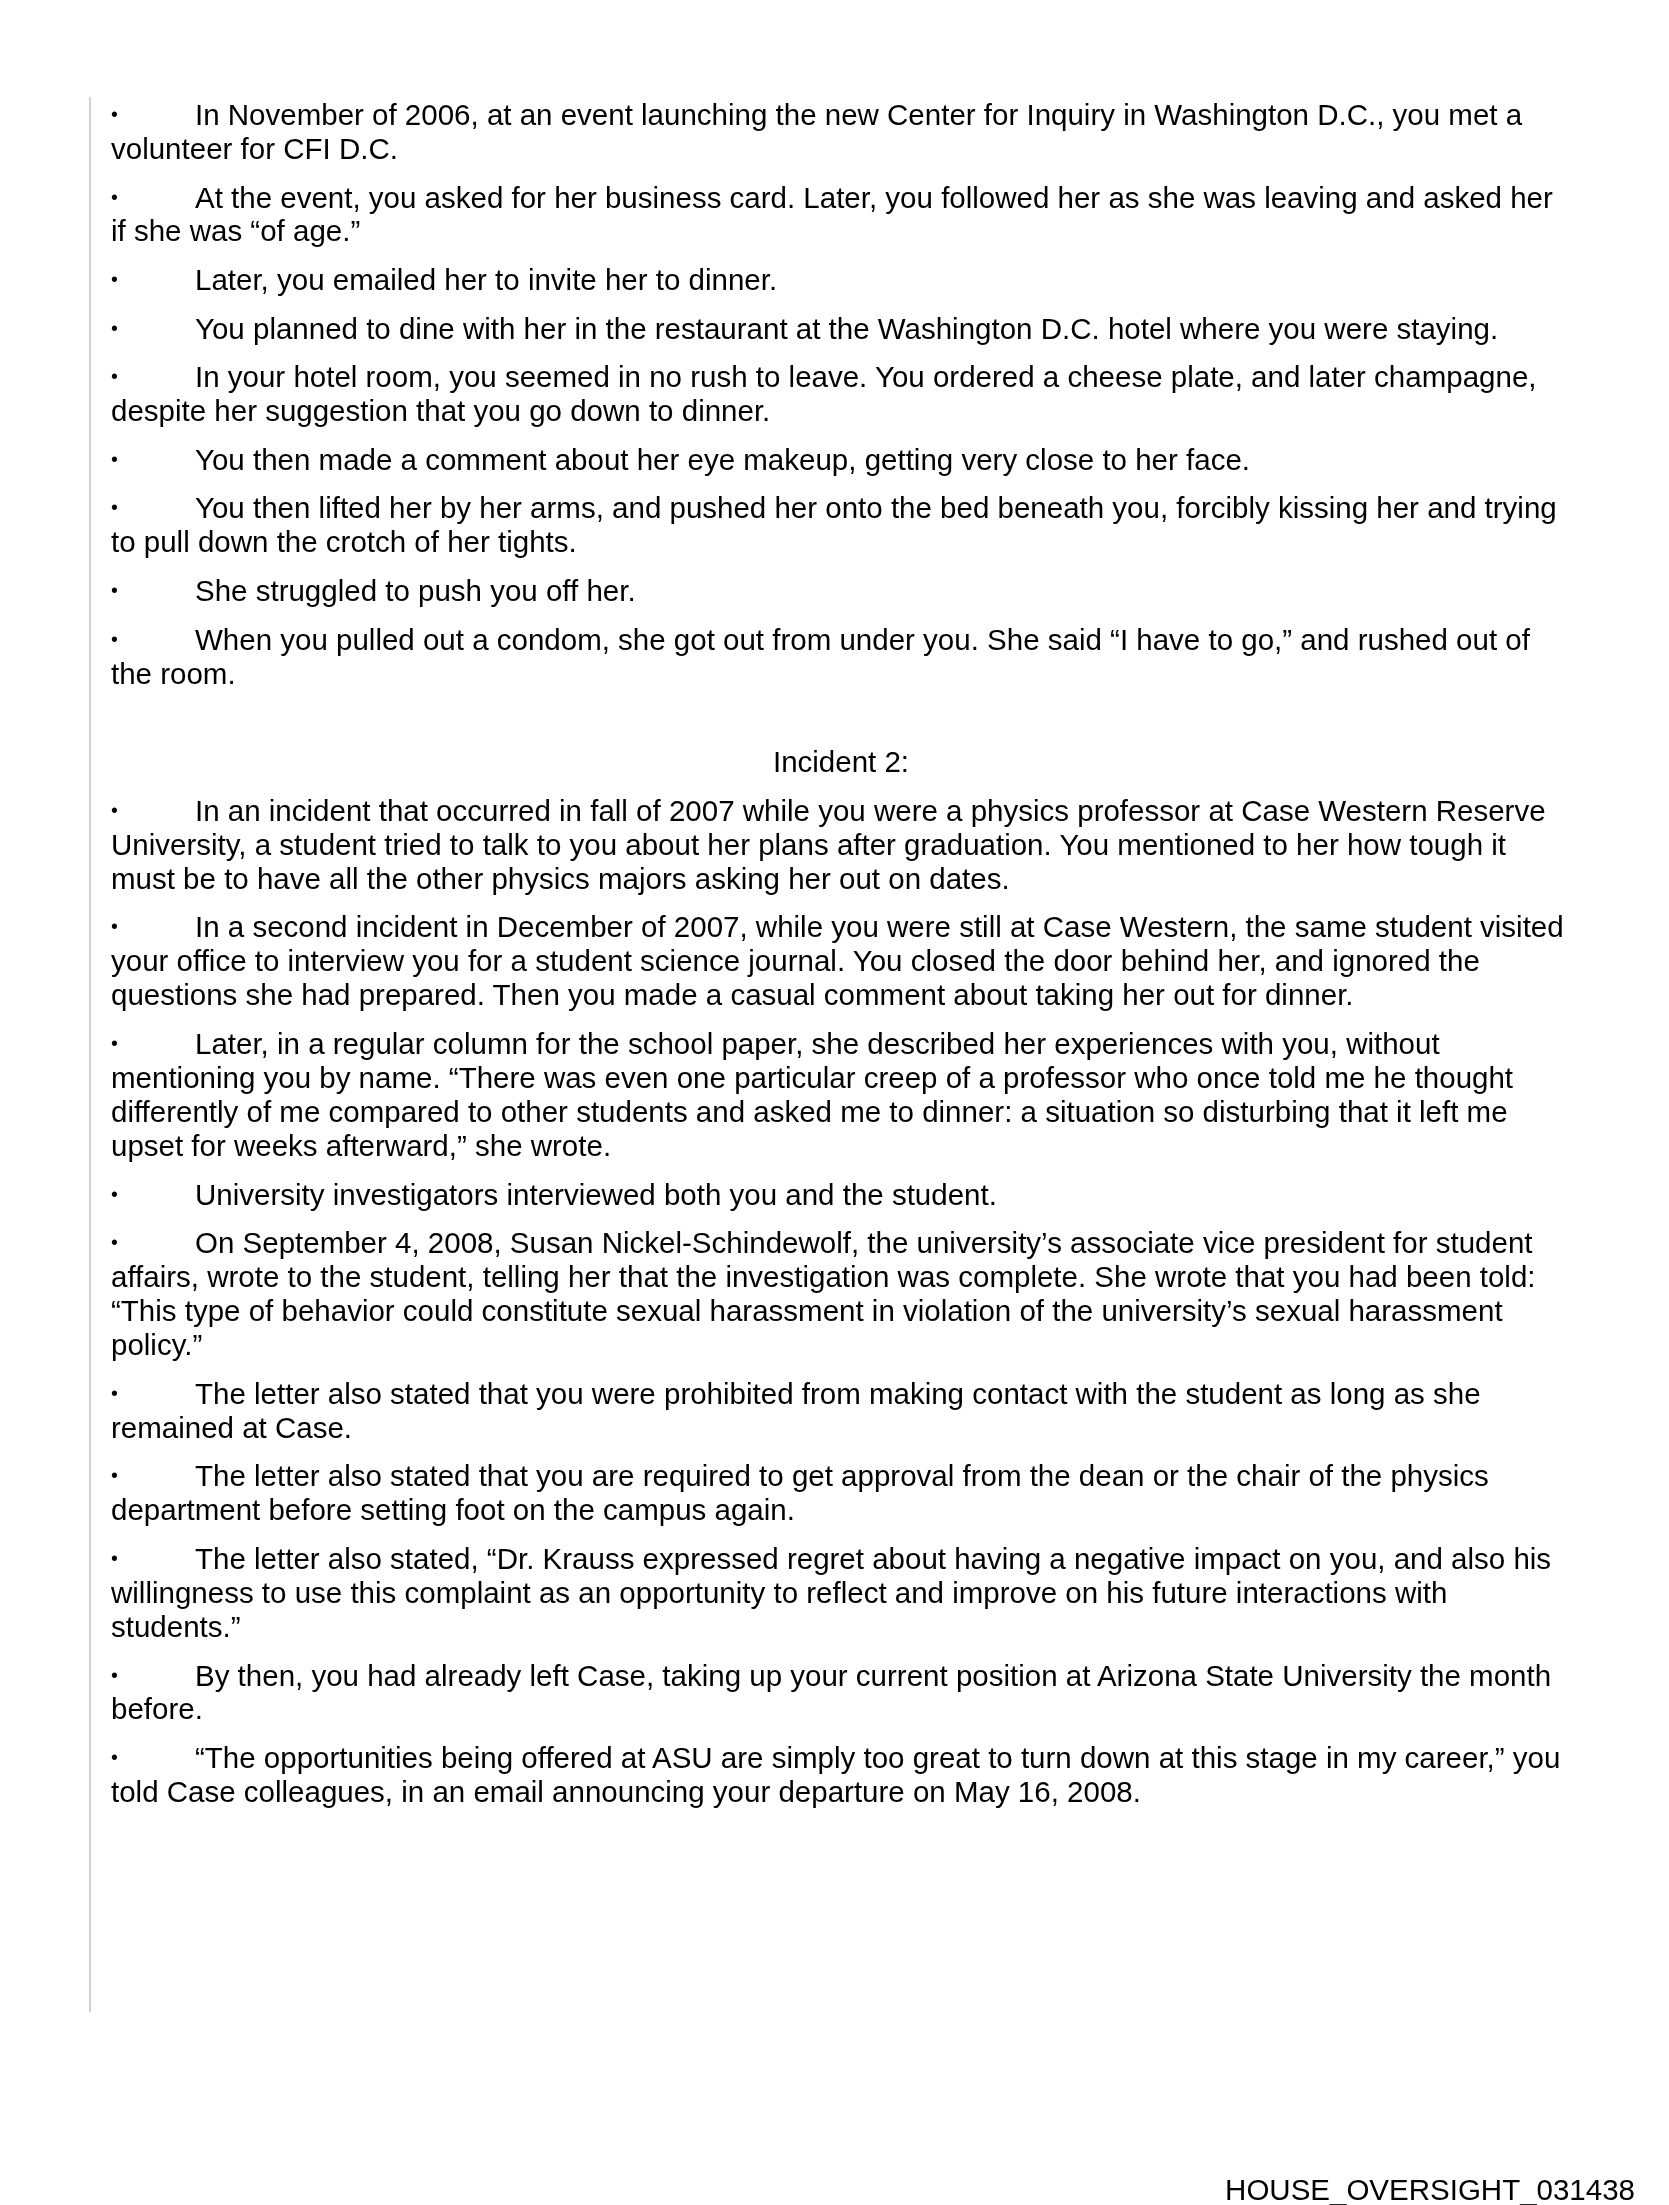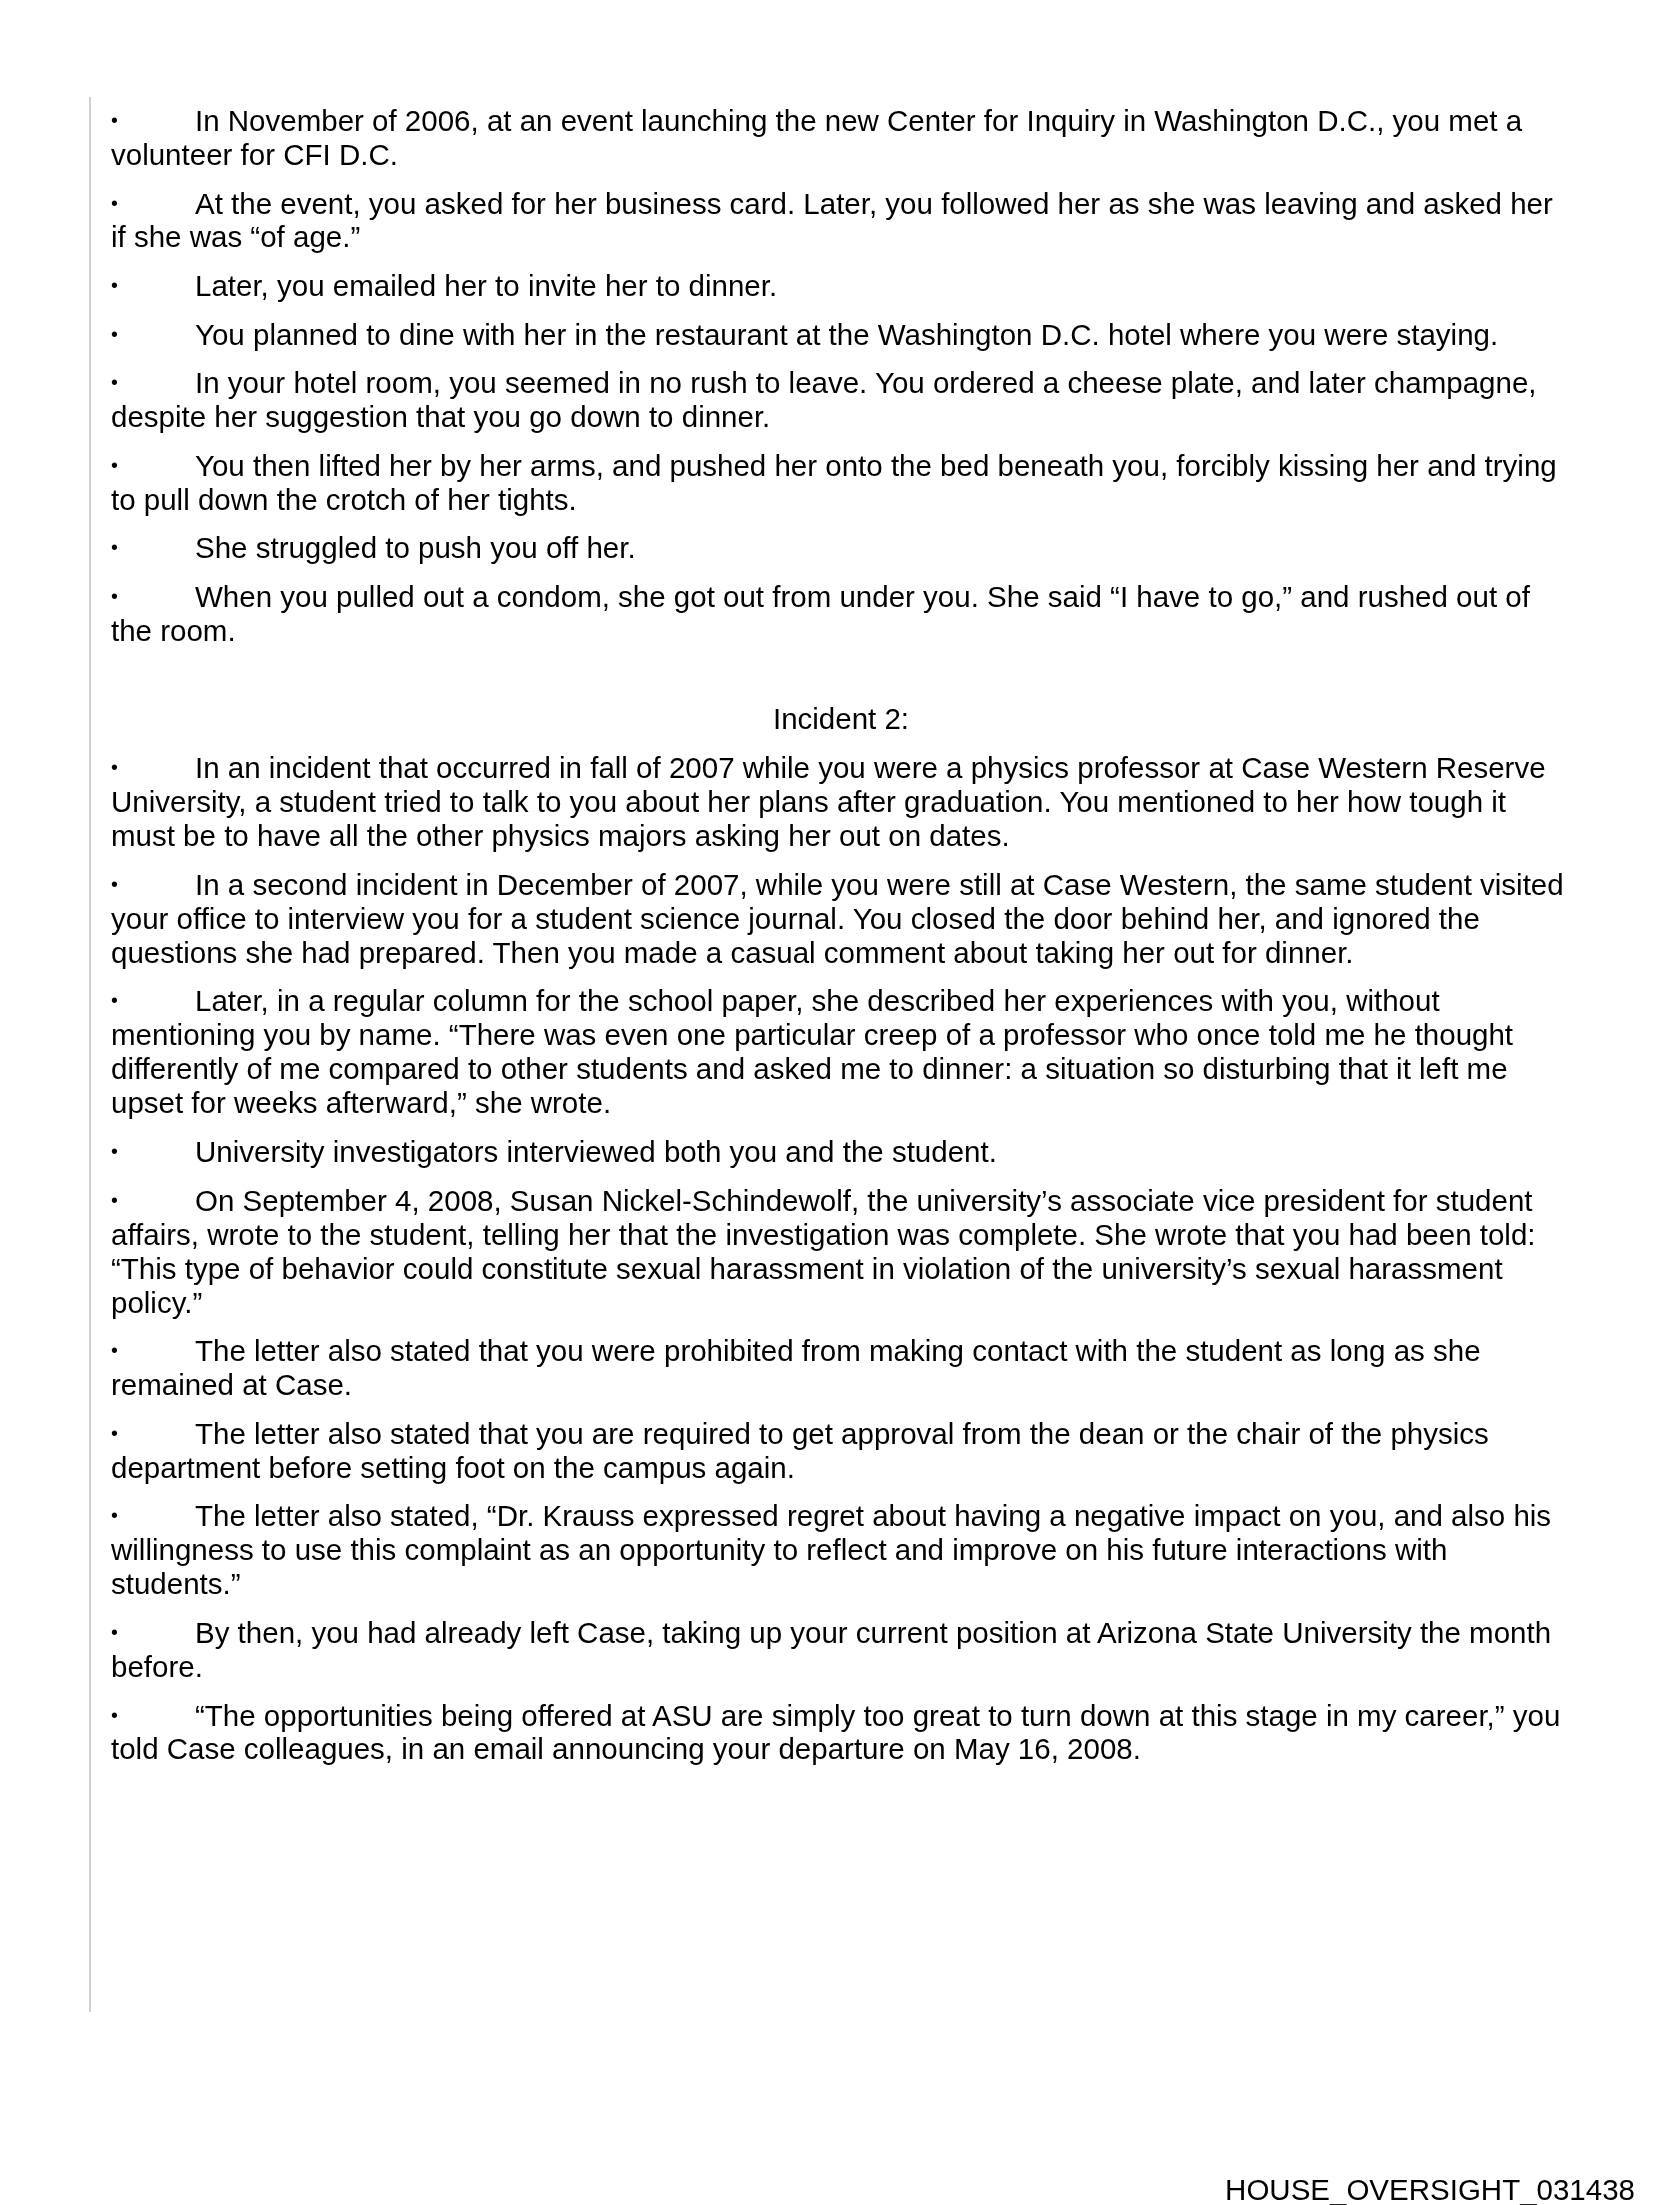--- a/index.html
+++ b/index.html
@@ -5,21 +5,21 @@
   html, body { margin: 0; padding: 0; background: #ffffff; }
   body {
     width: 1669px; height: 2205px; position: relative; overflow: hidden;
     font-family: "Liberation Sans", sans-serif; color: #000;
   }
   .rule {
     position: absolute; left: 89px; top: 97px; width: 2px; height: 1915px;
     background: #d0d0d0;
   }
   .content {
-    position: absolute; left: 111px; top: 103px; width: 1460px;
+    position: absolute; left: 111px; top: 97px; width: 1460px;
     font-size: 29.5px; line-height: 34px;
   }
   .para { margin: 0 0 13.7px 0; }
   .bullet {
     display: inline-block; width: 84px; font-size: 19.6px; vertical-align: 3.9px;
   }
   .heading { margin: 54px 0 14.4px 0; text-align: center; }
   .footer {
     position: absolute; right: 34px; top: 2173px;
     font-size: 29.5px; line-height: 34px;
@@ -30,20 +30,21 @@
 
 <div class="rule"></div>
 
 <div class="content">
   <div>
     <p class="para"><span class="bullet">•</span><span>In November of 2006, at an event launching the new Center for Inquiry in Washington D.C., you met a volunteer for CFI D.C.</span></p>
     <p class="para"><span class="bullet">•</span><span>At the event, you asked for her business card. Later, you followed her as she was leaving and asked her if she was “of age.”</span></p>
     <p class="para"><span class="bullet">•</span><span>Later, you emailed her to invite her to dinner.</span></p>
     <p class="para"><span class="bullet">•</span><span>You planned to dine with her in the restaurant at the Washington D.C. hotel where you were staying.</span></p>
     <p class="para"><span class="bullet">•</span><span>In your hotel room, you seemed in no rush to leave. You ordered a cheese plate, and later champagne, despite her suggestion that you go down to dinner.</span></p>
+    <p class="para"><span class="bullet">•</span><span>You then made a comment about her eye makeup, getting very close to her face.</span></p>
     <p class="para"><span class="bullet">•</span><span>You then lifted her by her arms, and pushed her onto the bed beneath you, forcibly kissing her and trying to pull down the crotch of her tights.</span></p>
     <p class="para"><span class="bullet">•</span><span>She struggled to push you off her.</span></p>
     <p class="para"><span class="bullet">•</span><span>When you pulled out a condom, she got out from under you. She said “I have to go,” and rushed out of the room.</span></p>
   </div>
 
   <p class="heading">Incident 2:</p>
 
   <div>
     <p class="para"><span class="bullet">•</span><span>In an incident that occurred in fall of 2007 while you were a physics professor at Case Western Reserve University, a student tried to talk to you about her plans after graduation. You mentioned to her how tough it must be to have all the other physics majors asking her out on dates.</span></p>
     <p class="para"><span class="bullet">•</span><span>In a second incident in December of 2007, while you were still at Case Western, the same student visited your office to interview you for a student science journal. You closed the door behind her, and ignored the questions she had prepared. Then you made a casual comment about taking her out for dinner.</span></p>

